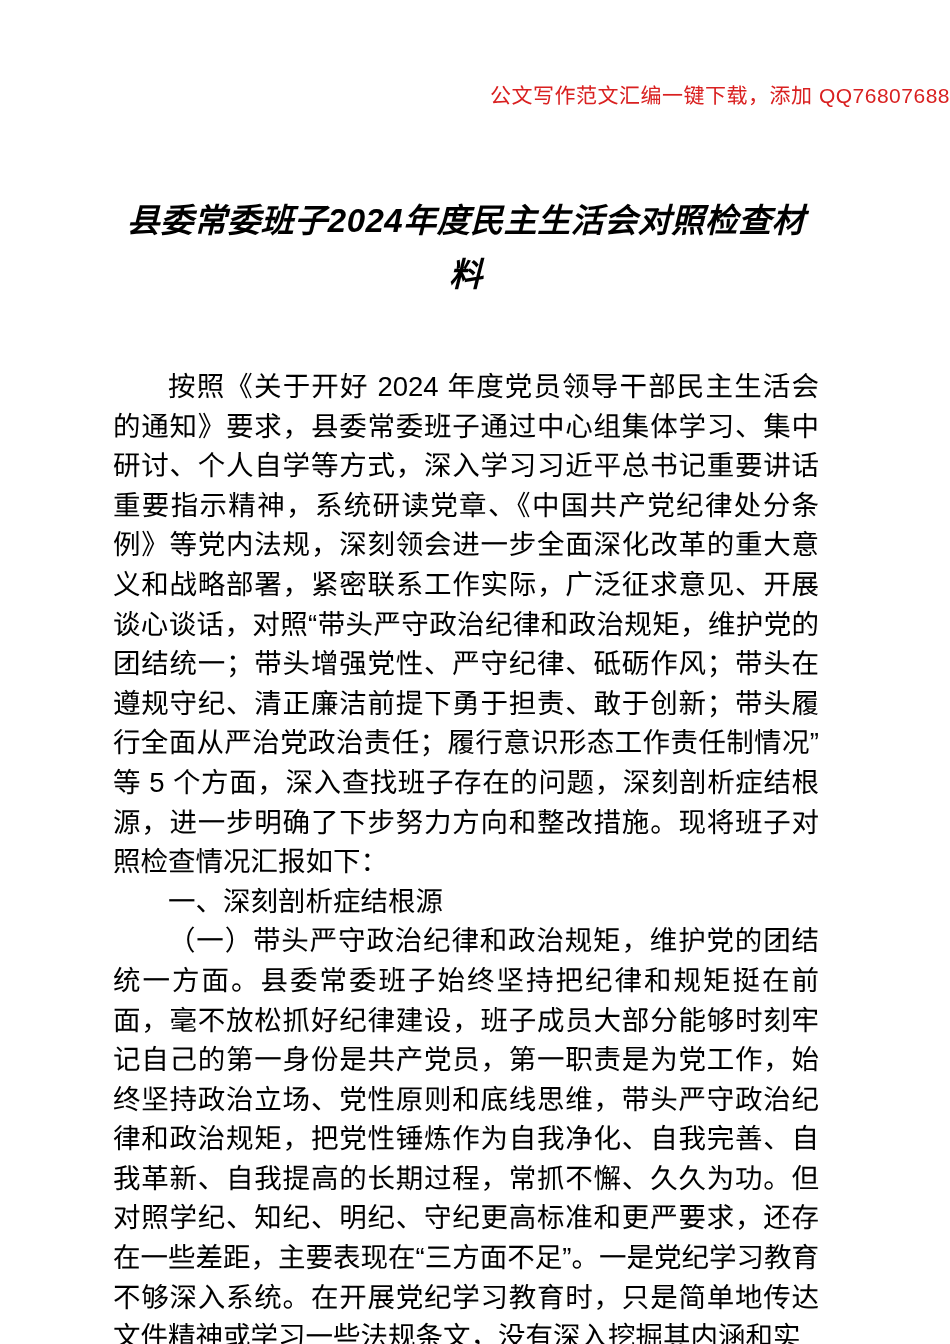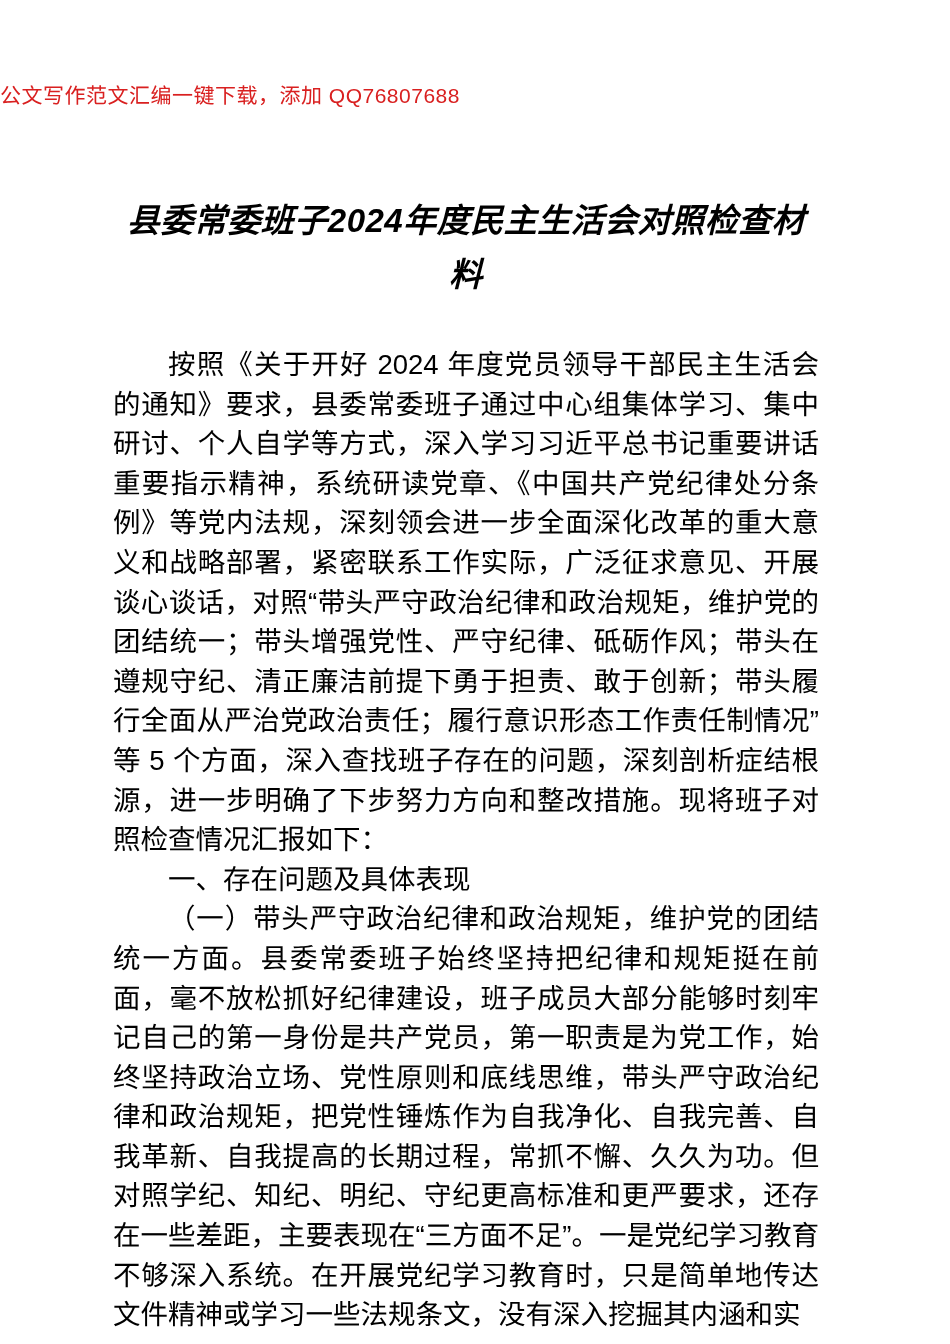--- a/index.html
+++ b/index.html
@@ -24,21 +24,21 @@
     box-sizing: border-box;
     background: #ffffff;
   }
 
   
   .promo-header {
     position: absolute;
     top: 82px;
     left: 0;
     width: 950px;
-    text-align: left;
+    text-align: right;
     color: #d92020;
     font-size: 21px;
     line-height: 28px;
     letter-spacing: 0.5px;
     white-space: nowrap;
     font-family: "Liberation Sans", "DejaVu Sans", sans-serif;
   }
 
   
   .doc-title {
@@ -68,33 +68,34 @@
     font-size: 27.5px;
     line-height: 39.6px;
     text-align: justify;
     text-justify: inter-ideograph;
     letter-spacing: 0px;
     word-break: break-all;
     font-family: "Liberation Sans", "DejaVu Sans", sans-serif;
   }
   .para.indent {
     text-indent: 2em;
+    margin-top: 22px;
   }
   .para + .para {
     margin-top: 0;
   }
 </style>
 </head>
 <body>
 
 <div class="page">
 
   <div class="promo-header">公文写作范文汇编一键下载，添加 QQ76807688</div>
 
   <h1 class="doc-title">县委常委班子2024年度民主生活会对照检查材料</h1>
 
   <div class="body-block">
     <p class="para indent">按照《关于开好 2024 年度党员领导干部民主生活会的通知》要求，县委常委班子通过中心组集体学习、集中研讨、个人自学等方式，深入学习习近平总书记重要讲话重要指示精神，系统研读党章、《中国共产党纪律处分条例》等党内法规，深刻领会进一步全面深化改革的重大意义和战略部署，紧密联系工作实际，广泛征求意见、开展谈心谈话，对照“带头严守政治纪律和政治规矩，维护党的团结统一；带头增强党性、严守纪律、砥砺作风；带头在遵规守纪、清正廉洁前提下勇于担责、敢于创新；带头履行全面从严治党政治责任；履行意识形态工作责任制情况”等 5 个方面，深入查找班子存在的问题，深刻剖析症结根源，进一步明确了下步努力方向和整改措施。现将班子对照检查情况汇报如下：</p>
-    <p class="para indent">一、存在问题及具体表现</p>
+    <p class="para indent">一、深刻剖析症结根源</p>
     <p class="para indent">（一）带头严守政治纪律和政治规矩，维护党的团结统一方面。县委常委班子始终坚持把纪律和规矩挺在前面，毫不放松抓好纪律建设，班子成员大部分能够时刻牢记自己的第一身份是共产党员，第一职责是为党工作，始终坚持政治立场、党性原则和底线思维，带头严守政治纪律和政治规矩，把党性锤炼作为自我净化、自我完善、自我革新、自我提高的长期过程，常抓不懈、久久为功。但对照学纪、知纪、明纪、守纪更高标准和更严要求，还存在一些差距，主要表现在“三方面不足”。一是党纪学习教育不够深入系统。在开展党纪学习教育时，只是简单地传达文件精神或学习一些法规条文，没有深入挖掘其内涵和实</p>
   </div>
 
 </div>
 
 </body></html>

